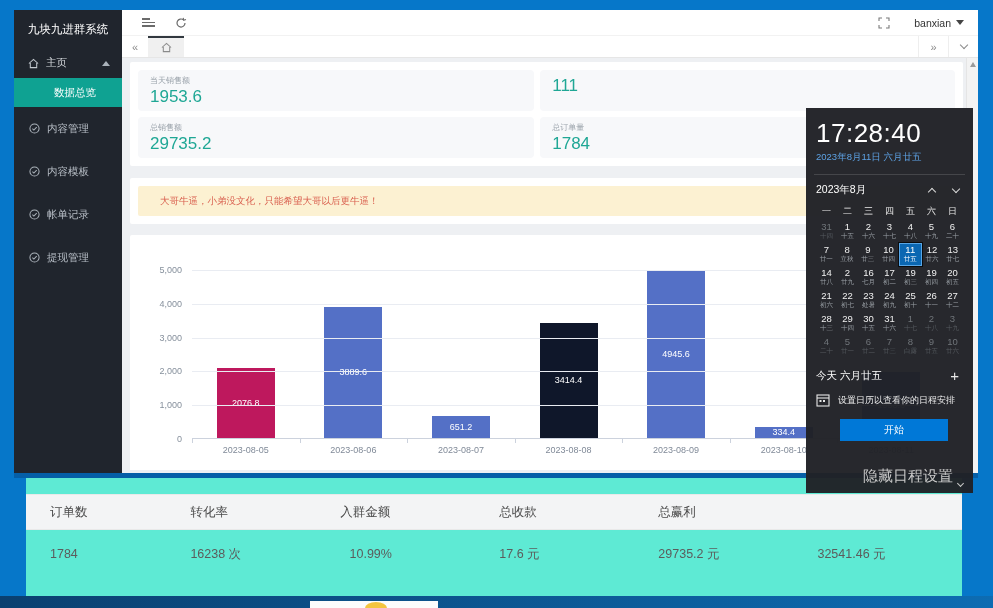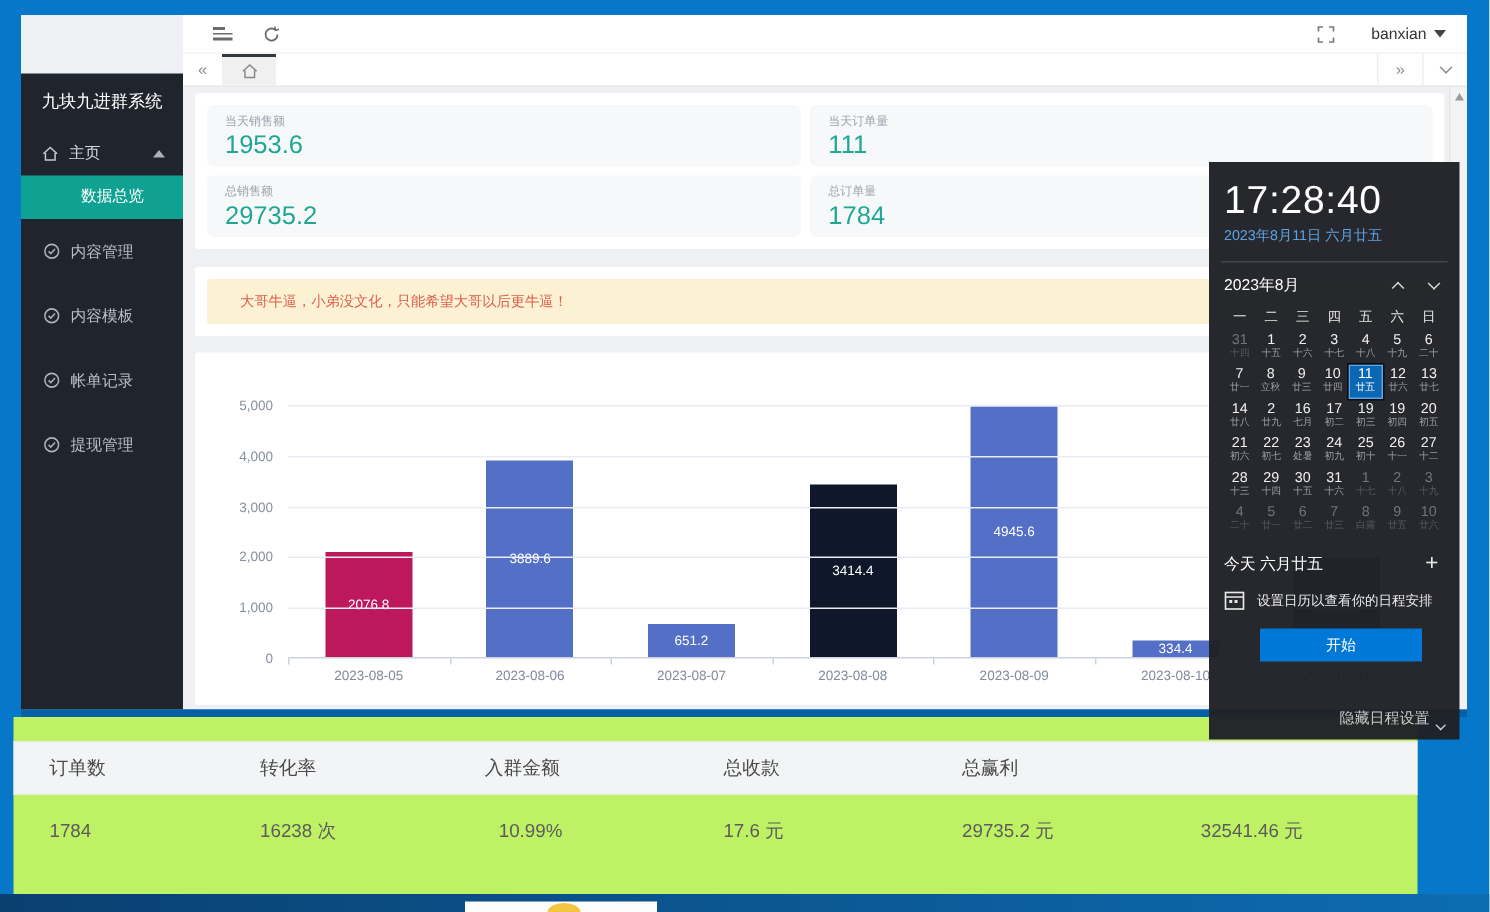--- a/index.html
+++ b/index.html
@@ -5,21 +5,21 @@
   * { margin:0; padding:0; box-sizing:border-box; }
   html,body { width:993px; height:608px; }
   body { font-family:"Liberation Sans","DejaVu Sans",sans-serif; overflow:hidden; }
   .screen { position:relative; width:993px; height:608px; background:#0677c9; }
 
   
   .app { position:absolute; left:14px; top:10px; width:964px; height:463px; background:#eef0f3; overflow:hidden; }
   .win-bottom-edge { position:absolute; left:14px; top:473px; width:964px; height:5px; background:#055fa7; }
 
   
-  .sidebar { position:absolute; left:0; top:0; width:108px; height:463px; background:#20252d; color:#b7bec6;margin-top:39px; }
+  .sidebar { position:absolute; left:0; top:0; width:108px; height:463px; background:#20252d; color:#b7bec6; }
   .side-title { height:38px; line-height:38px; text-align:center; color:#fff; font-size:11.5px; }
   .side-home { height:30px; display:flex; align-items:center; padding:0 12px 0 14px; font-size:10.5px; color:#d6dade; cursor:pointer; }
   .side-home .lbl { margin-left:7px; flex:1; }
   .caret-up { width:0; height:0; border-left:4px solid transparent; border-right:4px solid transparent; border-bottom:5px solid #aab2ba; }
   .side-active { height:29px; line-height:29px; background:#0fa292; color:#fff; font-size:10.5px; padding-left:40px; cursor:pointer; }
   .side-item { height:43px; display:flex; align-items:center; padding-left:15px; font-size:10.5px; cursor:pointer; }
   .side-item .lbl { margin-left:7px; }
   .icon-svg { display:inline-block; vertical-align:middle; }
 
   
@@ -60,21 +60,21 @@
   .bar { position:relative; width:58px; background:#5470c6; }
   .bar-label { position:absolute; left:50%; top:50%; transform:translate(-50%,-50%); font-size:9px; color:#fff; white-space:nowrap; }
   .xlabels { position:absolute; left:62px; top:210px; width:753px; display:flex; }
   .xlabel { flex:1; text-align:center; font-size:9px; color:#808a98; }
   .xtick { position:absolute; top:204px; width:1px; height:4px; background:#ccd2dd; }
 
   .scrollbar { position:absolute; right:0; top:48px; width:12px; height:415px; background:#f3f3f3; border-left:1px solid #e5e5e5; }
   .scroll-up { width:0; height:0; border-left:3.5px solid transparent; border-right:3.5px solid transparent; border-bottom:5px solid #9a9a9a; margin:4px auto 0; }
 
   
-  .bottom-panel { position:absolute; left:9px; top:478px; width:936px; height:118px; background:#bef264; }
+  .bottom-panel { position:absolute; left:26px; top:478px; width:936px; height:118px; background:#5eead4; }
   .bp-row { display:flex; }
   .bp-header { margin-top:16px; height:36px; background:#f3f4f5; border-top:1px solid #e9e9e9; border-bottom:1px solid #e9e9e9; }
   .bp-cell { padding-left:24px; display:flex; align-items:center; font-size:12.5px; }
   .bp-header .bp-cell { color:#4a4a4a; }
   .bp-values { height:48px; }
   .bp-values .bp-cell { color:#5c5c5c; }
 
   
   .flyout { position:absolute; left:806px; top:108px; width:167px; height:385px; background:rgba(32,33,38,0.97); color:#fff; z-index:50; padding:10px 10px 0; }
   .fly-time { font-size:26px; font-weight:200; letter-spacing:0.5px; line-height:30px; }
@@ -92,21 +92,21 @@
   .cal-d { font-size:9.5px; line-height:11px; color:#f0f0f0; }
   .cal-l { font-size:6.5px; line-height:8px; color:#9aa0a6; }
   .cal-cell.out .cal-d { color:#70757a; }
   .cal-cell.out .cal-l { color:#565b60; }
   .cal-cell.sel { background:#0b67b2; border:1px solid #58a6e6; outline:1px solid #0a0c0e; padding-top:0; }
   .cal-cell.sel .cal-d, .cal-cell.sel .cal-l { color:#fff; }
   .today-row { margin-top:9px; display:flex; align-items:center; font-size:10.5px; }
   .plus { margin-left:auto; font-size:15px; font-weight:300; color:#e8e8e8; padding-right:4px; cursor:pointer; }
   .agenda-row { margin-top:9px; display:flex; align-items:center; gap:8px; font-size:9px; color:#ececec; }
   .start-btn { margin:12px 0 0 24px; width:108px; height:22px; background:#0078d7; color:#fff; font-size:10px; display:flex; align-items:center; justify-content:center; cursor:pointer; }
-  .fly-footer { position:absolute; right:10px; bottom:7px; font-size:10px; color:#c9c9c9; display:flex; align-items:flex-end; gap:5px; cursor:pointer; }
+  .fly-footer { position:absolute; right:10px; bottom:7px; font-size:15px; color:#c9c9c9; display:flex; align-items:flex-end; gap:5px; cursor:pointer; }
   .fly-footer .chev2 { width:5px; height:5px; border-right:1.2px solid #c9c9c9; border-bottom:1.2px solid #c9c9c9; transform:rotate(45deg); margin-top:-2px; }
 
   
   .bottom-strip { position:absolute; left:0; top:596px; width:993px; height:12px; background:linear-gradient(90deg,#0a4070,#0d6cb2); z-index:5; }
   .notch { position:absolute; left:310px; top:601px; width:128px; height:7px; background:#fcfcfc; z-index:6; overflow:hidden; }
   .notch-dot { position:absolute; left:55px; top:1px; width:22px; height:12px; background:#f4c53f; border-radius:50%; }
 </style>
 </head>
 <body>
 
@@ -199,21 +199,20 @@
       </div>
 
       <div class="content">
         <div class="panel stats-panel">
           <div class="stats-grid" id="stats-grid">
               <div class="stat-card">
                 <div class="stat-label">当天销售额</div>
                 <div class="stat-value">1953.6</div>
               </div>
               <div class="stat-card">
-                <div class="stat-label">当天订单量</div>
                 <div class="stat-value">111</div>
               </div>
               <div class="stat-card">
                 <div class="stat-label">总销售额</div>
                 <div class="stat-value">29735.2</div>
               </div>
               <div class="stat-card">
                 <div class="stat-label">总订单量</div>
                 <div class="stat-value">1784</div>
               </div>

